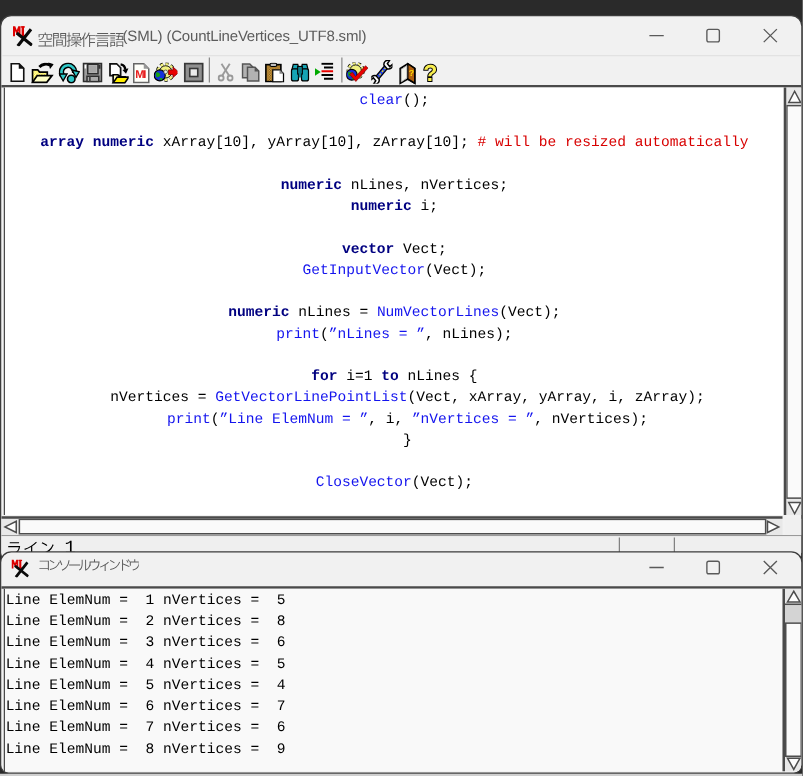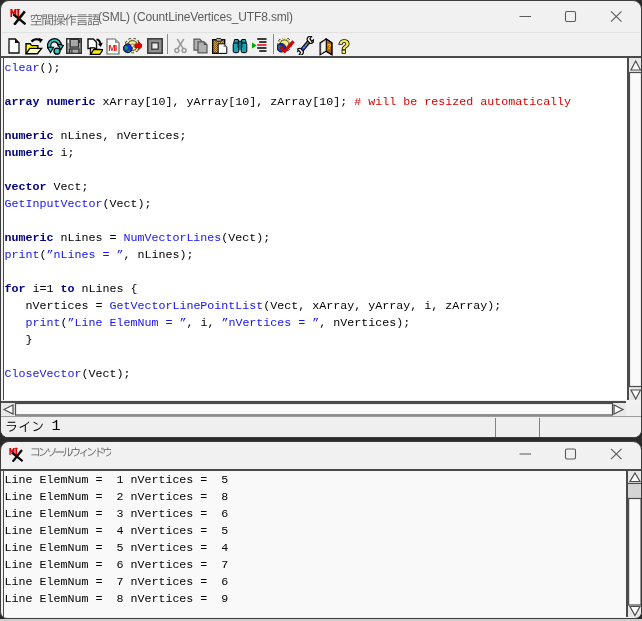--- a/index.html
+++ b/index.html
@@ -1,20 +1,20 @@
 <!DOCTYPE html>
 <html><head><meta charset="utf-8"><style>
 * { margin:0; padding:0; box-sizing:border-box; }
 html,body { width:642px; height:621px; overflow:hidden; background:#2a2a2a; }
 body { position:relative; font-family:"Liberation Sans",sans-serif; }
 .mono { font-family:"Liberation Mono",monospace; font-size:11.66px; line-height:17px; white-space:pre; }
 .win { position:absolute; left:0; width:642px; background:#f1f1f1; border:1.5px solid #3c3c3c; overflow:hidden; }
 </style></head><body>
 
-<div class="win" style="top:0;height:438px;border-radius:9px 9px 8px 8px;">
+<div class="win" style="top:12px;height:438px;border-radius:9px 9px 8px 8px;text-align:center;">
 
   <div style="position:absolute;left:0;top:0;width:100%;height:30px;">
     <div style="position:absolute;left:8.5px;top:6px;">
         <svg width="16" height="18" viewBox="0 0 16 18" style="display:block">
           <g fill="#dd0000">
             <path d="M0.4 10 V2 h1.8 l1.2 3.2 L4.6 2 h1.8 V10 H4.8 V5.6 L3.4 8.8 2 5.6 V10z"></path>
             <rect x="7.3" y="2" width="1.9" height="8"></rect>
             <rect x="6.6" y="2" width="3.3" height="1.1"></rect>
             <rect x="6.6" y="8.9" width="3.3" height="1.1"></rect>
           </g>

